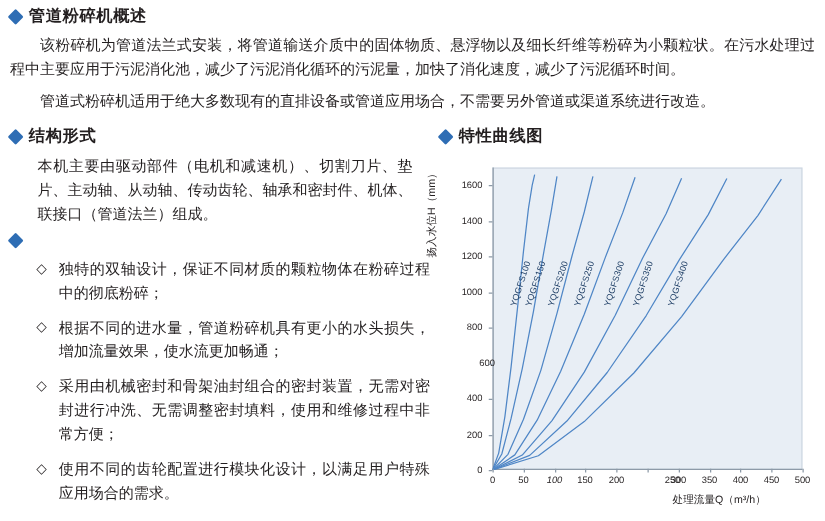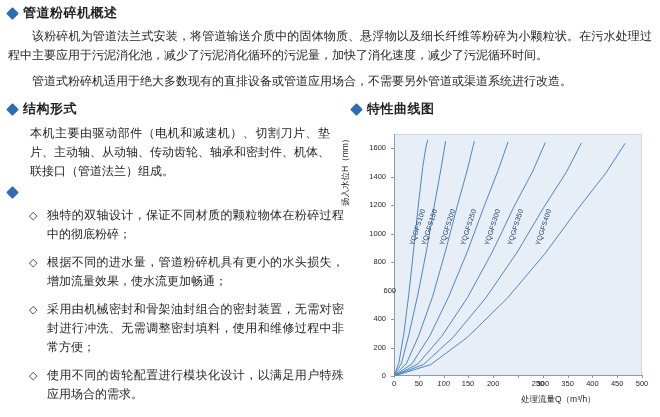--- a/index.html
+++ b/index.html
@@ -158,21 +158,21 @@
     width: 100px;
     font-size: 8.5px;
     color: #231f20;
     transform: rotate(-90deg);
     transform-origin: left top;
     white-space: nowrap;
     text-align: left;
   }
   .xlabel {
     position: absolute;
-    left: 169px;
+    left: 186px;
     top: 266px;
     font-size: 8.5px;
     color: #231f20;
     white-space: nowrap;
   }
   .ytick {
     position: absolute;
     width: 34px;
     text-align: right;
     font-size: 7.5px;

